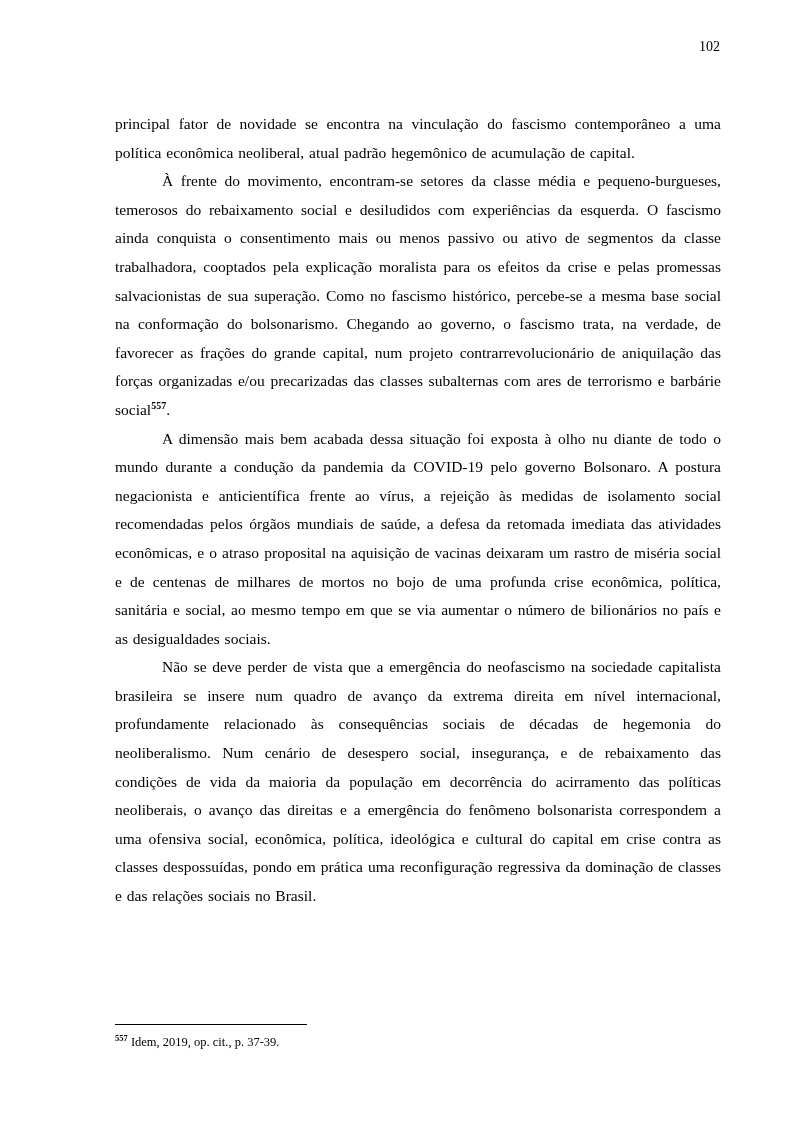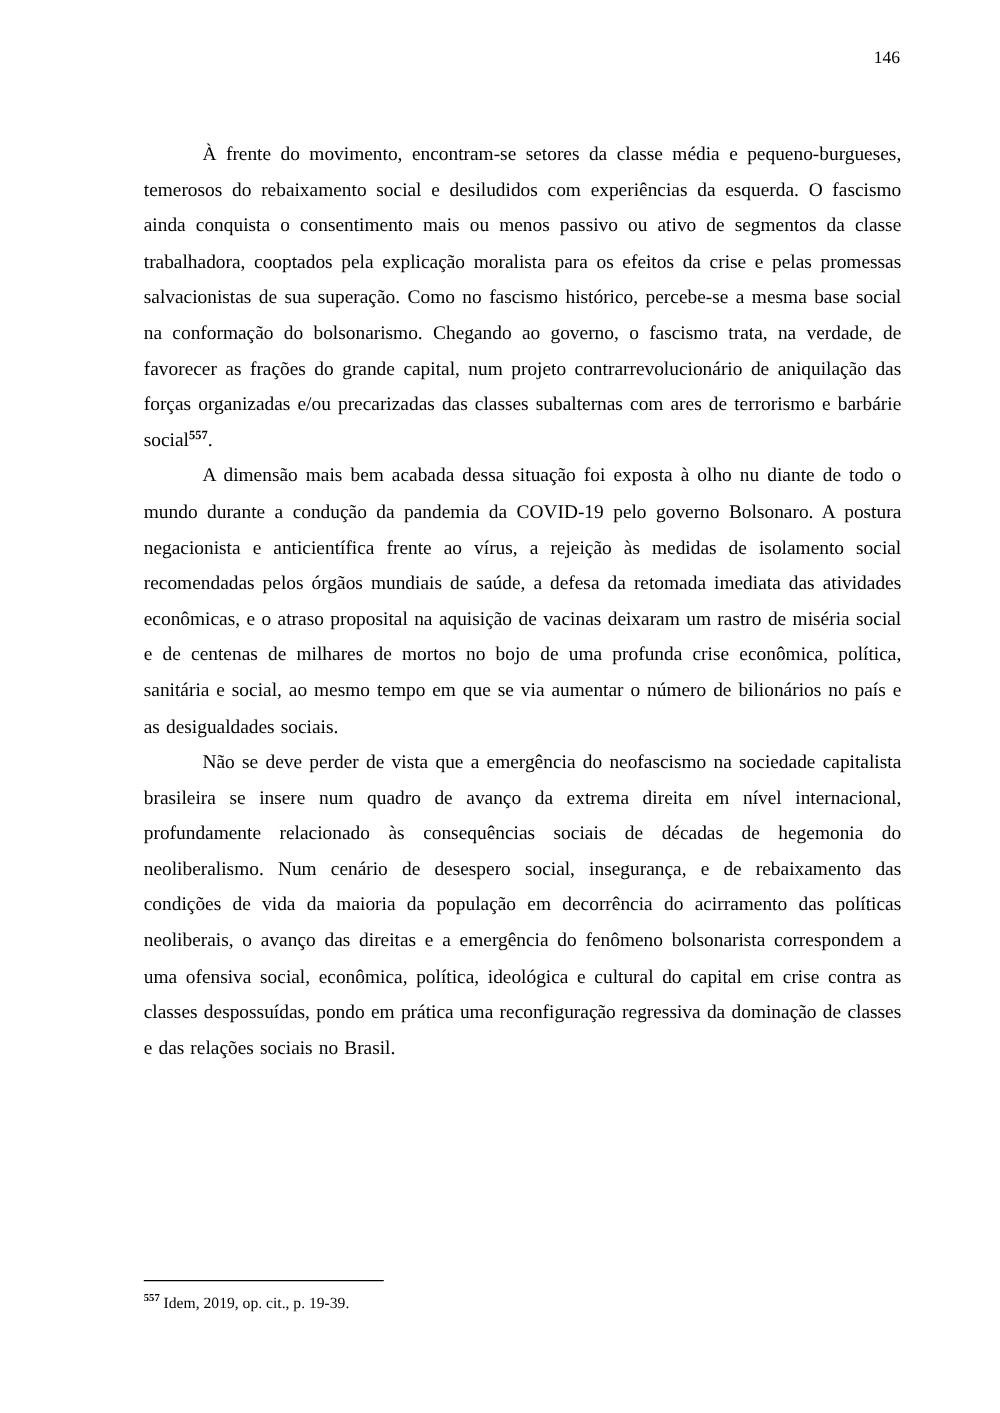--- a/index.html
+++ b/index.html
@@ -55,31 +55,32 @@
     line-height: 1.3;
     text-align: left;
   }
   .footnote sup { font-size: 8.5px; }
 </style>
 </head>
 <body>
 
 <div class="page">
 
-  <div class="page-number">146</div>
+  <div class="page-number">102</div>
 
   <div class="body-text">
 
+    <p class="para no-indent">principal fator de novidade se encontra na vinculação do fascismo contemporâneo a uma política econômica neoliberal, atual padrão hegemônico de acumulação de capital.</p>
 
     <p class="para"><span>À frente do movimento, encontram-se setores da classe média e pequeno-burgueses, temerosos do rebaixamento social e desiludidos com experiências da esquerda. O fascismo ainda conquista o consentimento mais ou menos passivo ou ativo de segmentos da classe trabalhadora, cooptados pela explicação moralista para os efeitos da crise e pelas promessas salvacionistas de sua superação. Como no fascismo histórico, percebe-se a mesma base social na conformação do bolsonarismo. Chegando ao governo, o fascismo trata, na verdade, de favorecer as frações do grande capital, num projeto contrarrevolucionário de aniquilação das forças organizadas e/ou precarizadas das classes subalternas com ares de terrorismo e barbárie social</span><sup>557</sup><span>.</span></p>
 
     <p class="para">A dimensão mais bem acabada dessa situação foi exposta à olho nu diante de todo o mundo durante a condução da pandemia da COVID-19 pelo governo Bolsonaro. A postura negacionista e anticientífica frente ao vírus, a rejeição às medidas de isolamento social recomendadas pelos órgãos mundiais de saúde, a defesa da retomada imediata das atividades econômicas, e o atraso proposital na aquisição de vacinas deixaram um rastro de miséria social e de centenas de milhares de mortos no bojo de uma profunda crise econômica, política, sanitária e social, ao mesmo tempo em que se via aumentar o número de bilionários no país e as desigualdades sociais.</p>
 
     <p class="para">Não se deve perder de vista que a emergência do neofascismo na sociedade capitalista brasileira se insere num quadro de avanço da extrema direita em nível internacional, profundamente relacionado às consequências sociais de décadas de hegemonia do neoliberalismo. Num cenário de desespero social, insegurança, e de rebaixamento das condições de vida da maioria da população em decorrência do acirramento das políticas neoliberais, o avanço das direitas e a emergência do fenômeno bolsonarista correspondem a uma ofensiva social, econômica, política, ideológica e cultural do capital em crise contra as classes despossuídas, pondo em prática uma reconfiguração regressiva da dominação de classes e das relações sociais no Brasil.</p>
 
   </div>
 
   <div class="footnote-area">
     <div class="footnote-rule"></div>
-    <div class="footnote"><sup>557</sup><span> Idem, 2019, op. cit., p. 19-39.</span></div>
+    <div class="footnote"><sup>557</sup><span> Idem, 2019, op. cit., p. 37-39.</span></div>
   </div>
 
 </div>
 
 </body></html>

